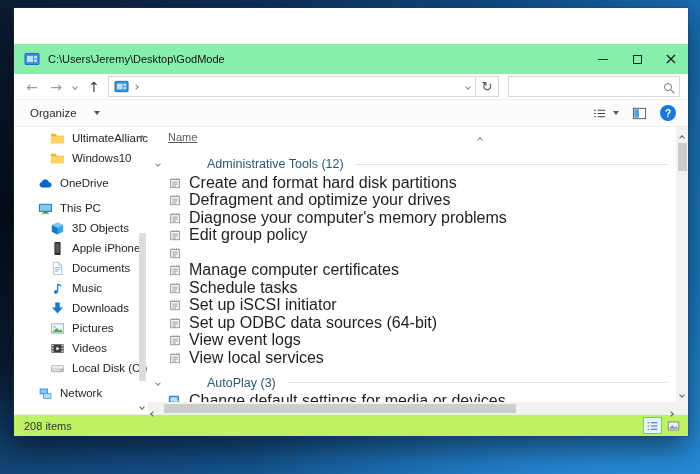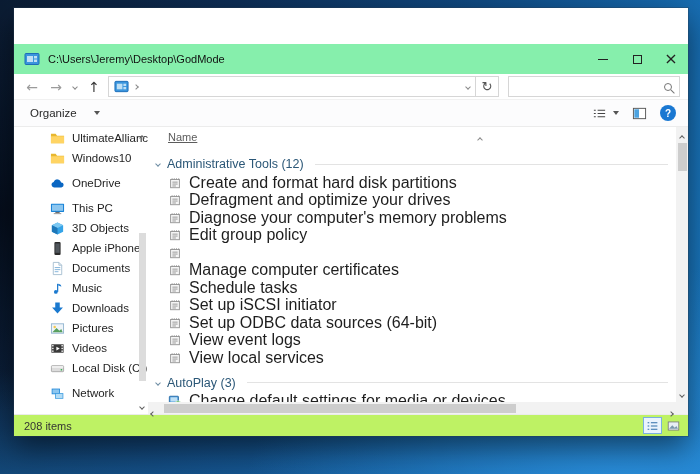--- a/index.html
+++ b/index.html
@@ -69,35 +69,35 @@
   .toolbar-right { margin-left:auto; display:flex; align-items:center; gap:12px; }
   .tb-icon { width:17px; height:15px; }
   .tb-group { display:flex; align-items:center; gap:5px; }
   .help-circle { width:16px; height:16px; border-radius:50%; background:#1a78d2; color:#fff;
                  display:flex; align-items:center; justify-content:center; font-size:10px; font-weight:bold; }
 
   
   .body { flex:1; min-height:0; display:flex; position:relative; background:#fff; }
 
   .sidebar { width:134px; flex:none; position:relative; padding-top:1px; overflow:hidden; }
-  .sb-item { height:20px; display:flex; align-items:center; gap:7px; padding-left:36px; cursor:default; white-space:nowrap; }
+  .sb-item { height:20px; display:flex; align-items:center; gap:7px; padding-left:24px; cursor:default; white-space:nowrap; }
   .sb-item.ind2 { padding-left:36px; }
   .sb-item.gap { margin-top:5px; }
   .sb-item .icon { width:15px; height:15px; flex:none; }
   .sb-item .lbl { font-size:11.5px; color:#1e1e1e; }
   .sb-scroll { position:absolute; right:0; top:0; bottom:0; width:11px; }
   .sb-scroll .sarrow { position:absolute; left:3px; }
   .sb-scroll .thumb { position:absolute; left:2px; width:7px; top:106px; height:148px; background:#dcdcdc; }
 
   .main { flex:1; min-width:0; position:relative; }
   .list { position:absolute; left:0; top:0; right:12px; bottom:12px; overflow:hidden; padding-top:4px; }
   .col-header { height:17px; padding-left:20px; color:#5c5c5c; font-size:11px; position:relative;text-decoration:underline; }
   .sort-chev { position:absolute; left:330px; top:1px; }
   .group-hd { margin-top:6px; height:20px; display:flex; align-items:center; padding-left:8px; gap:7px; cursor:default; }
-  .group-label { color:#2b5777; font-size:12.5px; white-space:nowrap; }
+  .group-label { color:#2b5777; font-size:12.5px; white-space:nowrap;margin-left:40px; }
   .group-line { flex:1; height:1px; background:#e3e3e3; margin:0 8px 0 4px; }
   .gchev { border-color:#6d8ca3; }
   .row { height:17.5px; display:flex; align-items:center; gap:7px; padding-left:20px; cursor:default; white-space:nowrap; }
   .row .icon { width:14px; height:14px; flex:none; }
   .row .lbl { font-size:16px; color:#1e1e1e; }
 
   
   .vscroll { position:absolute; top:0; right:0; bottom:12px; width:12px; background:#f2f2f2; }
   .vscroll .sarrow { position:absolute; left:3.5px; }
   .vscroll .thumb { position:absolute; left:1.5px; right:1.5px; top:16px; height:28px; background:#cdcdcd; }

